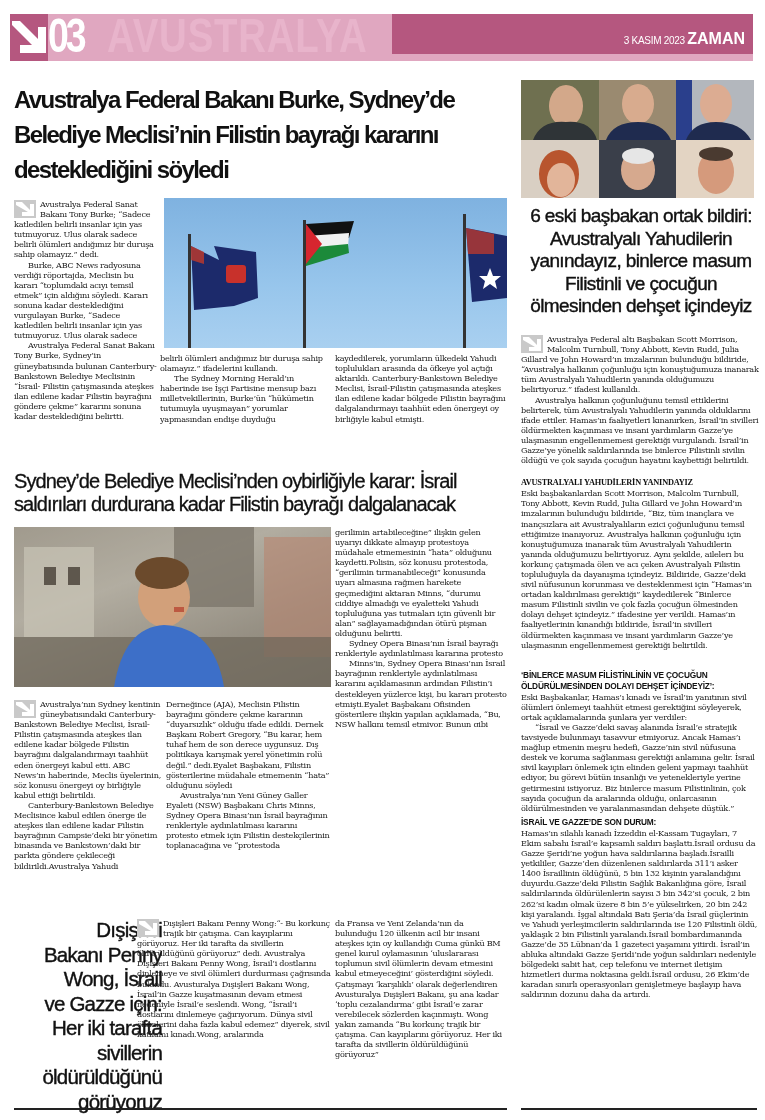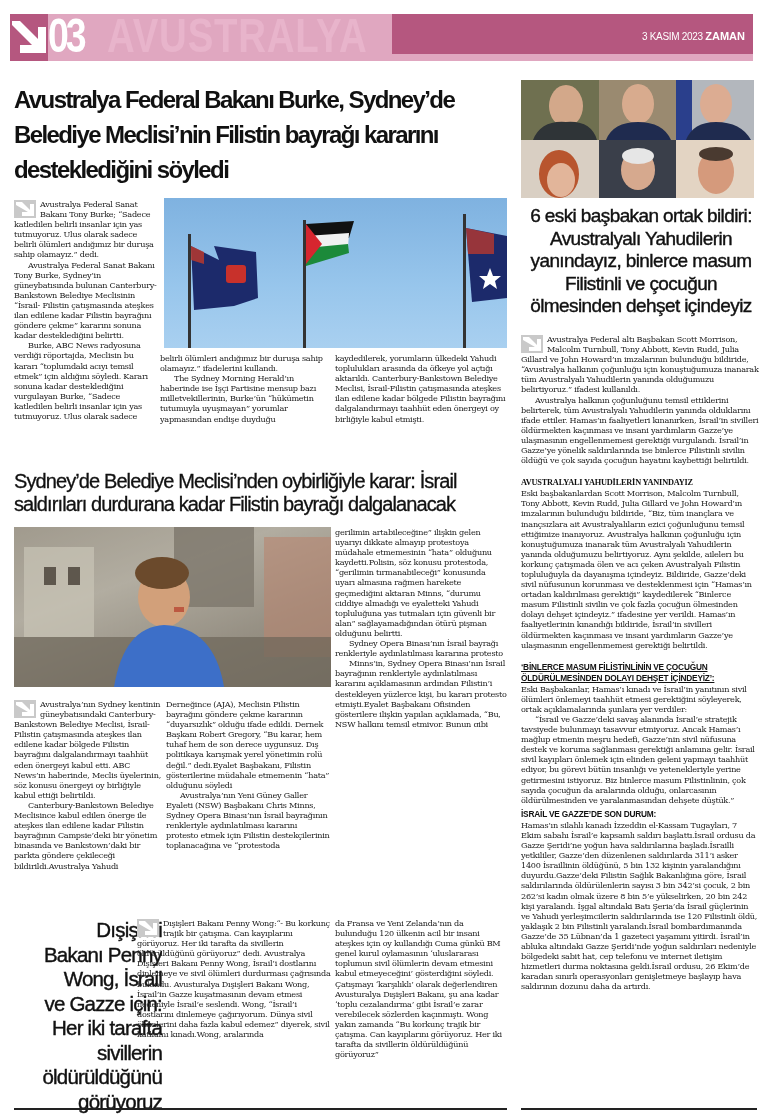--- a/index.html
+++ b/index.html
@@ -9,21 +9,21 @@
   
   .masthead { position: absolute; left: 10px; top: 14px; width: 743px; height: 47px; }
   .masthead .band-main { position: absolute; left: 0; top: 0; width: 743px; height: 40px; background: #b5577f; }
   .masthead .band-under { position: absolute; left: 0; top: 40px; width: 743px; height: 7px; background: #e0a7c0; }
   .masthead .arrow-box { position: absolute; left: 0; top: 0; width: 38px; height: 47px; background: #e0a7c0; overflow: hidden; }
   .masthead .arrow-box svg { position: absolute; left: 2px; top: 3px; }
   .masthead .section-num { position: absolute; left: 38px; top: -4px; font-family: "Liberation Sans", sans-serif; font-weight: bold; font-size: 48px; letter-spacing: -4px; color: #ffffff; line-height: 52px; transform: scaleX(0.78); transform-origin: left top; }
   .masthead .section-name { position: absolute; left: 97px; top: -4px; font-family: "Liberation Sans", sans-serif; font-weight: bold; font-size: 48px; letter-spacing: 1px; color: #e8b4cb; line-height: 52px; transform: scaleX(0.8); transform-origin: left top; }
   .masthead .section-bg { position: absolute; left: 38px; top: 0; width: 344px; height: 47px; background: #e0a7c0; }
   .masthead .dateline { position: absolute; right: 8px; top: 16px; font-family: "Liberation Sans", sans-serif; font-size: 10px; color: #ffffff; letter-spacing: -0.3px; }
-  .masthead .dateline b { font-weight: bold; font-size: 11px; letter-spacing: 0; }
+  .masthead .dateline b { font-weight: bold; font-size: 16px; letter-spacing: 0; }
 
   
   .hl { font-family: "Liberation Sans", sans-serif; font-weight: bold; color: #111; letter-spacing: -1px; }
   .body { font-family: "DejaVu Serif", serif; font-size: 8.1px; line-height: 10.1px; color: #222; letter-spacing: -0.25px; }
   .body p { text-indent: 14px; }
   .body p.first { text-indent: 0; }
   .kicker-arrow { float: left; width: 22px; height: 18px; margin: 1px 4px 0 0; background: #c9c9c9; position: relative; }
   .kicker-arrow svg { position: absolute; left: 0; top: 0; }
   .col { position: absolute; overflow: hidden; }
 
@@ -55,22 +55,22 @@
 
 <h1 class="hl col" style="left:14px; top:82px; width:500px; font-size:24px; line-height:35px; letter-spacing:-1.6px;">Avustralya Federal Bakanı Burke, Sydney’de Belediye Meclisi’nin Filistin bayrağı kararını desteklediğini söyledi</h1>
 
 <div class="col body" style="left:14px; top:199px; width:145px; height:262px;">
   <span class="kicker-arrow">
     <svg width="22" height="18" viewBox="0 0 22 18">
         <polygon points="2,2 8,2 16,10 16,4 20,4 20,16 8,16 8,12 14,12 2,5" fill="#ffffff"></polygon>
       </svg>
   </span>
   <p class="first">Avustralya Federal Sanat Bakanı Tony Burke; “Sadece katledilen belirli insanlar için yas tutmuyoruz. Ulus olarak sadece belirli ölümleri andığımız bir duruşa sahip olamayız.” dedi.</p>
+  <p>Burke, ABC News radyosuna verdiği röportajda, Meclisin bu kararı “toplumdaki acıyı temsil etmek” için aldığını söyledi. Kararı sonuna kadar desteklediğini vurgulayan Burke, “Sadece katledilen belirli insanlar için yas tutmuyoruz. Ulus olarak sadece</p>
   <p>Avustralya Federal Sanat Bakanı Tony Burke, Sydney’in güneybatısında bulunan Canterbury-Bankstown Belediye Meclisinin “İsrail- Filistin çatışmasında ateşkes ilan edilene kadar Filistin bayrağını göndere çekme” kararını sonuna kadar desteklediğini belirtti.</p>
-  <p>Burke, ABC News radyosuna verdiği röportajda, Meclisin bu kararı “toplumdaki acıyı temsil etmek” için aldığını söyledi. Kararı sonuna kadar desteklediğini vurgulayan Burke, “Sadece katledilen belirli insanlar için yas tutmuyoruz. Ulus olarak sadece</p>
 </div>
 
 <div class="img" style="left:164px; top:198px; width:343px; height:150px; background:linear-gradient(180deg,#7fb2e0 0%,#98c6ec 60%,#a9d0f0 100%);">
   <svg width="343" height="150" viewBox="0 0 343 150">
 
     <rect x="24" y="36" width="3" height="114" fill="#333"></rect>
     <path d="M27,48 L55,62 L50,48 L92,54 L94,100 L70,108 L30,112 Z" fill="#1c2a6b"></path>
     <rect x="62" y="67" width="20" height="18" rx="3" fill="#c8312b"></rect>
     <path d="M27,48 L40,54 L40,66 L27,62 Z" fill="#c0392b" opacity="0.8"></path>
 
@@ -183,21 +183,21 @@
     <svg width="22" height="18" viewBox="0 0 22 18">
         <polygon points="2,2 8,2 16,10 16,4 20,4 20,16 8,16 8,12 14,12 2,5" fill="#ffffff"></polygon>
       </svg>
   </span>
   <p class="first">Avustralya Federal altı Başbakan Scott Morrison, Malcolm Turnbull, Tony Abbott, Kevin Rudd, Julia Gillard ve John Howard’ın imzalarının bulunduğu bildiride, “Avustralya halkının çoğunluğu için konuştuğumuza inanarak tüm Avustralyalı Yahudilerin yanında olduğumuzu belirtiyoruz.” ifadesi kullanıldı.</p>
   <p>Avustralya halkının çoğunluğunu temsil ettiklerini belirterek, tüm Avustralyalı Yahudilerin yanında olduklarını ifade ettiler. Hamas’ın faaliyetleri kınanırken, İsrail’in sivilleri öldürmekten kaçınması ve insani yardımların Gazze’ye ulaşmasının engellenmemesi gerektiği vurgulandı. İsrail’in Gazze’ye yönelik saldırılarında ise binlerce Filistinli sivilin öldüğü ve çok sayıda çocuğun hayatını kaybettiği belirtildi.</p>
 
   <div class="sub" style="margin-top:12px;font-family:Liberation Serif, serif;">AVUSTRALYALI YAHUDİLERİN YANINDAYIZ</div>
   <p class="first">Eski başbakanlardan Scott Morrison, Malcolm Turnbull, Tony Abbott, Kevin Rudd, Julia Gillard ve John Howard’ın imzalarının bulunduğu bildiride, “Biz, tüm inançlara ve inançsızlara ait Avustralyalıların ezici çoğunluğunu temsil ettiğimize inanıyoruz. Avustralya halkının çoğunluğu için konuştuğumuza inanarak tüm Avustralyalı Yahudilerin yanında olduğumuzu belirtiyoruz. Aynı şekilde, ailelerı bu korkunç çatışmada ölen ve acı çeken Avustralyalı Filistin topluluğuyla da dayanışma içindeyiz. Bildiride, Gazze’deki sivil nüfusunun korunması ve desteklenmesi için “Hamas’ın ortadan kaldırılması gerektiği” kaydedilerek “Binlerce masum Filistinli sivilin ve çok fazla çocuğun ölmesinden dolayı dehşet içindeyiz.” ifadesine yer verildi. Hamas’ın faaliyetlerinin kınandığı bildiride, İsrail’in sivilleri öldürmekten kaçınması ve insani yardımların Gazze’ye ulaşmasının engellenmemesi gerektiği belirtildi.</p>
 
-  <div class="sub" style="margin-top:12px;text-decoration:underline;">‘BİNLERCE MASUM FİLİSTİNLİNİN VE ÇOCUĞUN ÖLDÜRÜLMESİNDEN DOLAYI DEHŞET İÇİNDEYİZ’:</div>
+  <div class="sub" style="margin-top:20px;">‘BİNLERCE MASUM FİLİSTİNLİNİN VE ÇOCUĞUN ÖLDÜRÜLMESİNDEN DOLAYI DEHŞET İÇİNDEYİZ’:</div>
   <p class="first">Eski Başbakanlar, Hamas’ı kınadı ve İsrail’in yanıtının sivil ölümleri önlemeyi taahhüt etmesi gerektiğini söyleyerek, ortak açıklamalarında şunlara yer verdiler:</p>
   <p>“İsrail ve Gazze’deki savaş alanında İsrail’e stratejik tavsiyede bulunmayı tasavvur etmiyoruz. Ancak Hamas’ı mağlup etmenin meşru hedefi, Gazze’nin sivil nüfusuna destek ve koruma sağlanması gerektiği anlamına gelir. İsrail sivil kayıpları önlemek için elinden geleni yapmayı taahhüt ediyor, bu görevi bütün insanlığı ve yetenekleriyle yerine getirmesini istiyoruz. Biz binlerce masum Filistinlinin, çok sayıda çocuğun da aralarında olduğu, onlarcasının öldürülmesinden ve yaralanmasından dehşete düştük.”</p>
 
   <div class="sub" style="margin-top:4px;">İSRAİL VE GAZZE’DE SON DURUM:</div>
   <p class="first">Hamas’ın silahlı kanadı İzzeddin el-Kassam Tugayları, 7 Ekim sabahı İsrail’e kapsamlı saldırı başlattı.İsrail ordusu da Gazze Şeridi’ne yoğun hava saldırılarına başladı.İsrailli yetkililer, Gazze’den düzenlenen saldırılarda 311’i asker 1400 İsraillinin öldüğünü, 5 bin 132 kişinin yaralandığını duyurdu.Gazze’deki Filistin Sağlık Bakanlığına göre, İsrail saldırılarında öldürülenlerin sayısı 3 bin 342’si çocuk, 2 bin 262’si kadın olmak üzere 8 bin 5’e yükselirken, 20 bin 242 kişi yaralandı. İşgal altındaki Batı Şeria’da İsrail güçlerinin ve Yahudi yerleşimcilerin saldırılarında ise 120 Filistinli öldü, yaklaşık 2 bin Filistinli yaralandı.İsrail bombardımanında Gazze’de 35 Lübnan’da 1 gazeteci yaşamını yitirdi. İsrail’in abluka altındaki Gazze Şeridi’nde yoğun saldırıları nedeniyle bölgedeki sabit hat, cep telefonu ve internet iletişim hizmetleri durma noktasına geldi.İsrail ordusu, 26 Ekim’de karadan sınırlı operasyonları genişletmeye başlayıp hava saldırının dozunu daha da artırdı.</p>
 </div>
 
 <div class="rule" style="left:521px; top:1108px; width:236px;"></div>
 
 </body></html>

